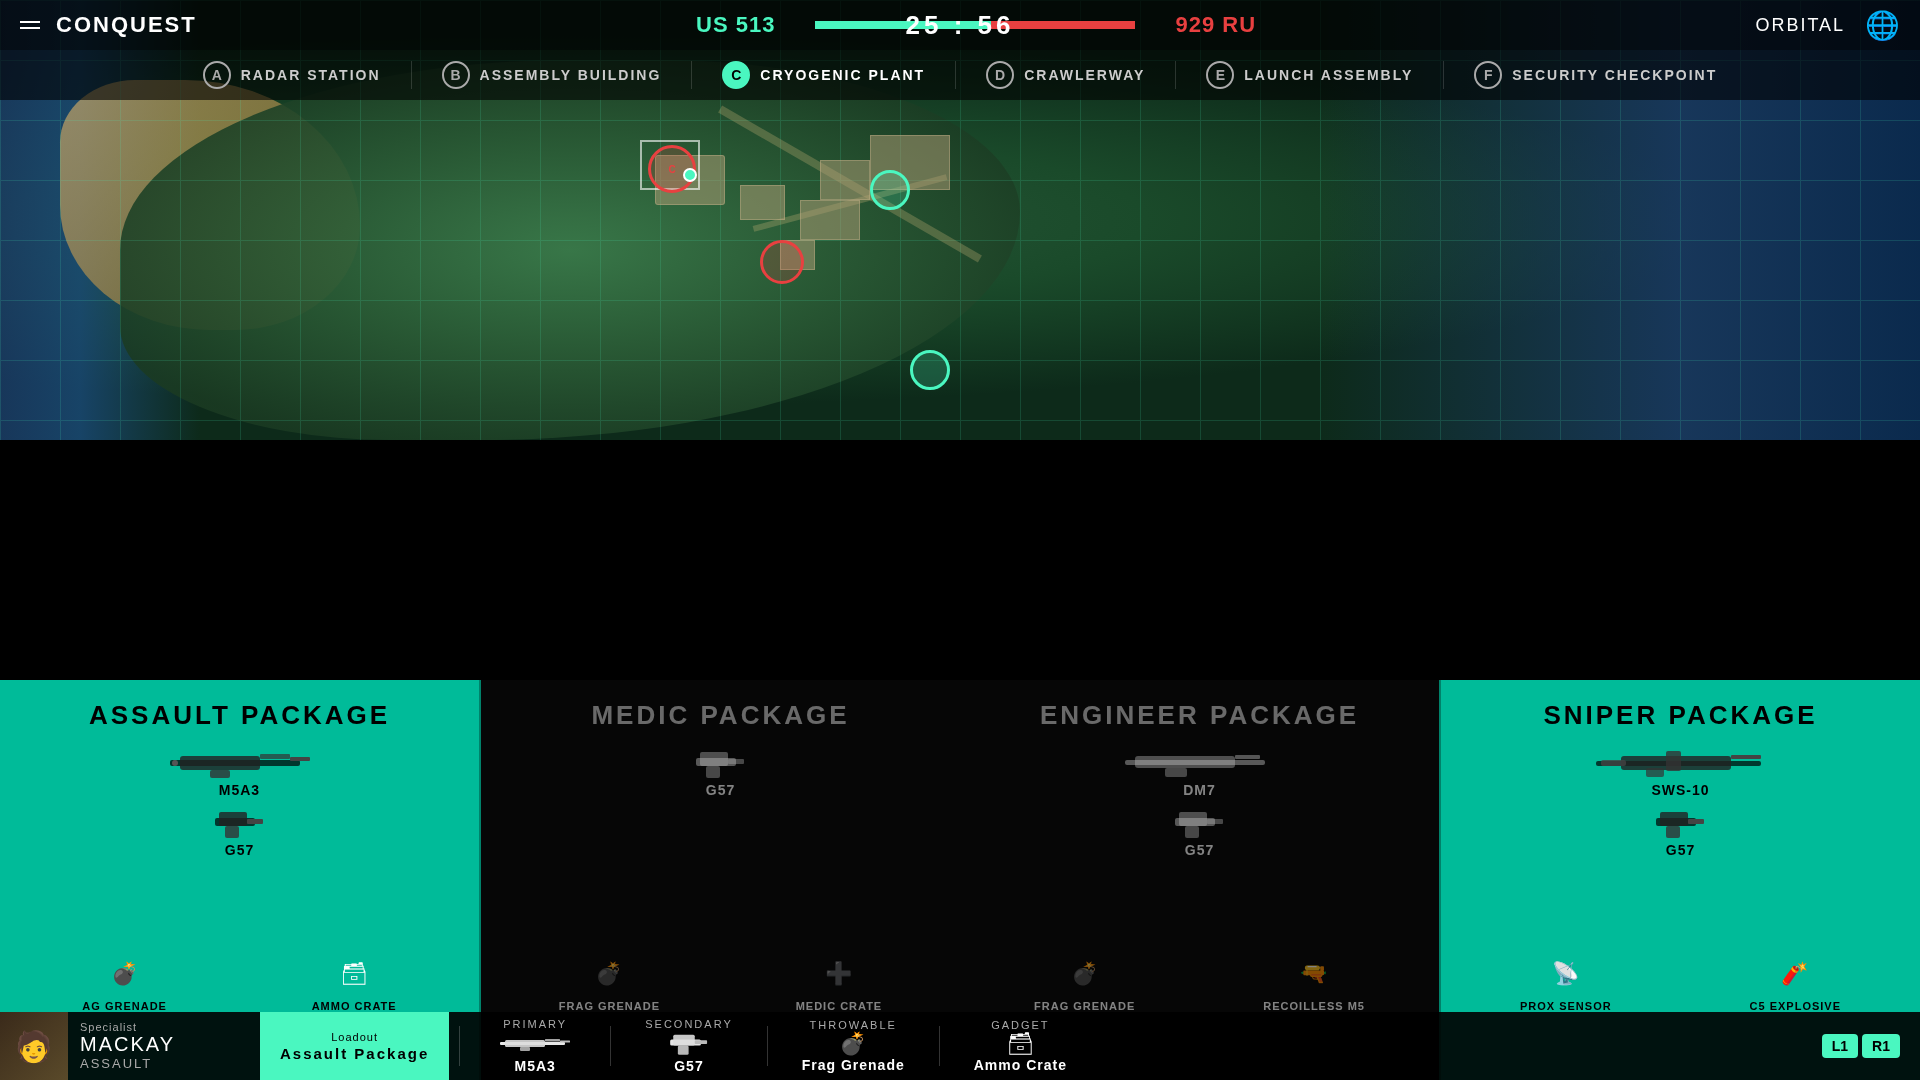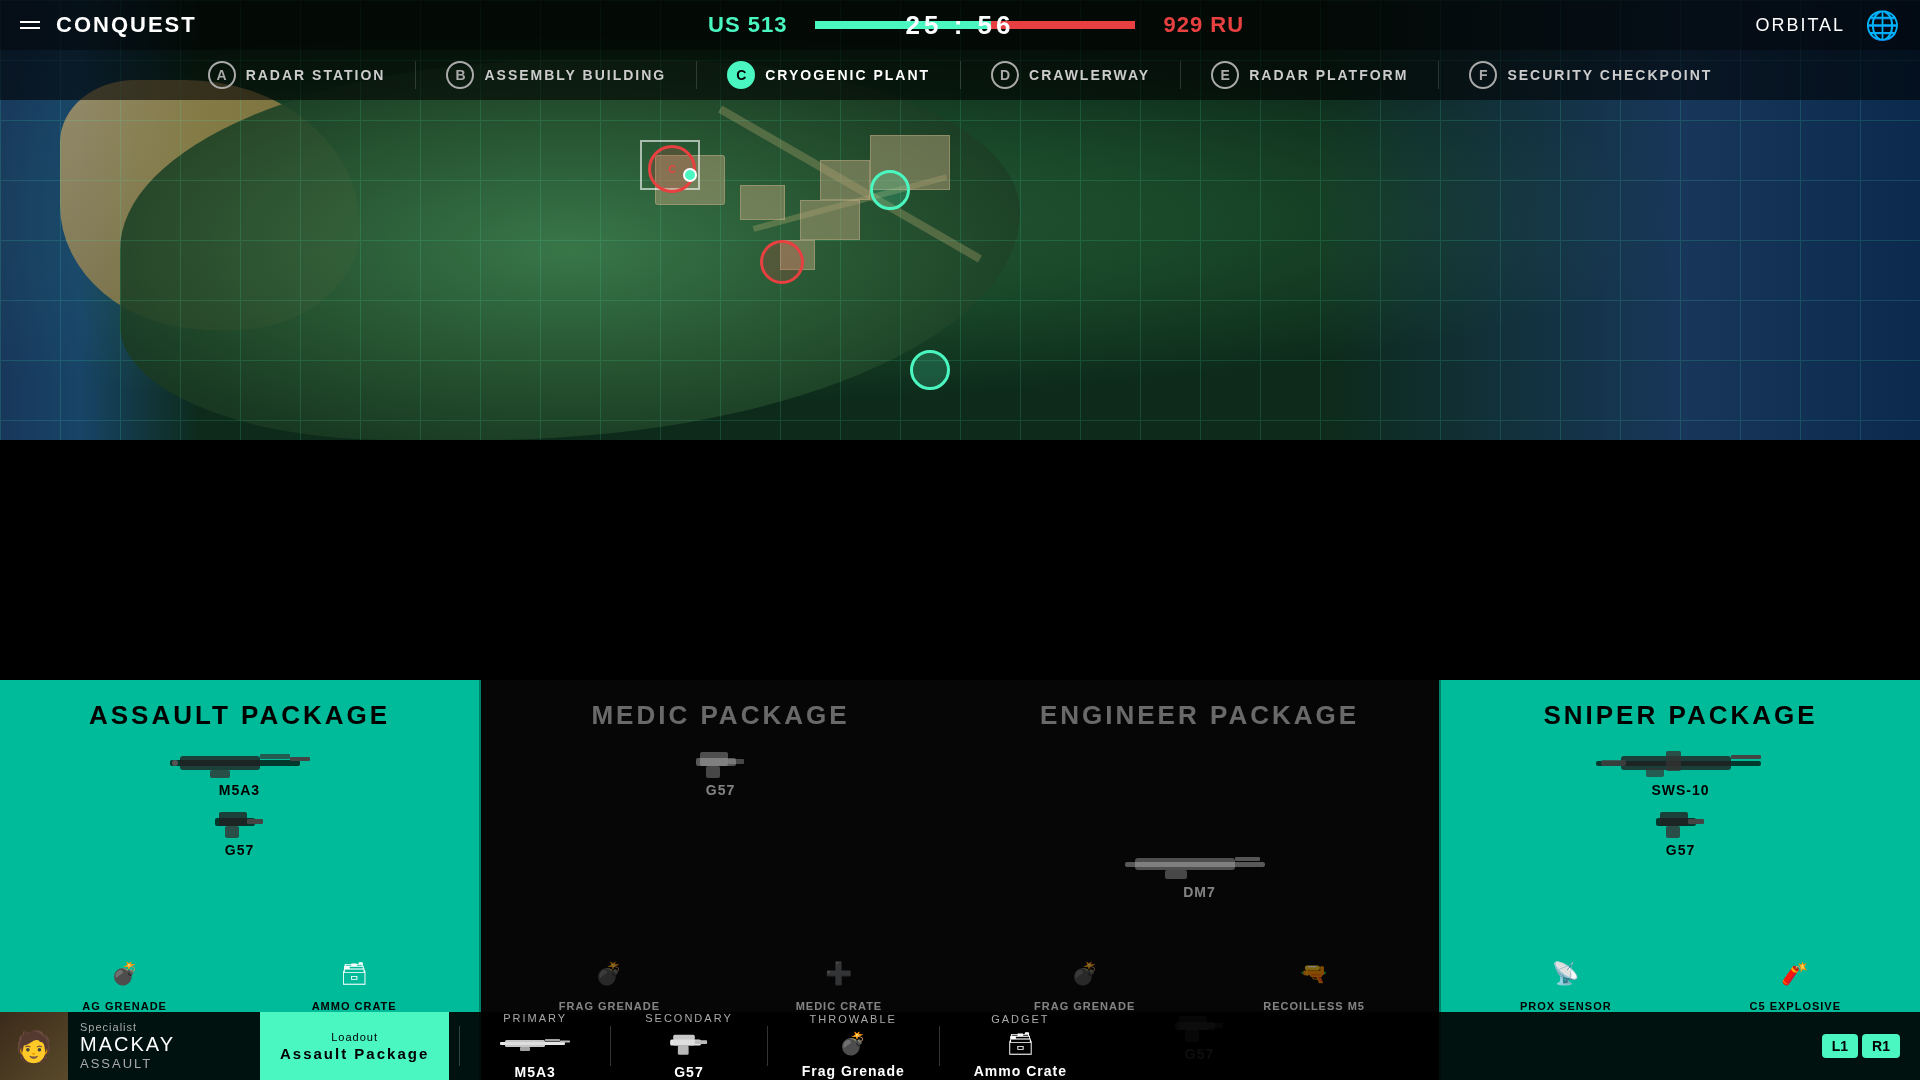--- a/index.html
+++ b/index.html
@@ -42,21 +42,21 @@
     }
     .game-mode {
       font-size: 22px;
       font-weight: bold;
       letter-spacing: 2px;
       color: #fff;
     }
     .hud-center {
       display: flex;
       align-items: center;
-      gap: 28px;
+      gap: 40px;
       text-align: center;
     }
     .score-us {
       font-size: 22px;
       font-weight: bold;
       color: #4af7c0;
       letter-spacing: 1px;
     }
     .score-bar-container {
       display: flex;
@@ -253,21 +253,20 @@
     }
     .package-card.assault {
       background: rgba(0, 220, 180, 0.85);
       border-right: 2px solid rgba(0,0,0,0.3);
     }
     .package-card.medic {
       background: rgba(10, 10, 10, 0.6);
     }
     .package-card.engineer {
       background: rgba(10, 10, 10, 0.6);
-      justify-content: space-between;
     }
     .package-card.sniper {
       background: rgba(0, 220, 180, 0.85);
       border-left: 2px solid rgba(0,0,0,0.3);
     }
     .package-title {
       font-size: 26px;
       font-weight: bold;
       letter-spacing: 3px;
       margin-bottom: 15px;
@@ -405,21 +404,21 @@
       width: 1px;
       height: 40px;
       background: rgba(255,255,255,0.2);
       margin: 0 10px;
     }
     .loadout-slot {
       display: flex;
       flex-direction: column;
       align-items: center;
       padding: 0 24px;
-      gap: 6px;
+      gap: 0;
       min-width: 130px;
     }
     .slot-label {
       font-size: 11px;
       color: #aaa;
       letter-spacing: 2px;
       text-transform: uppercase;
     }
     .slot-weapon-name {
       font-size: 14px;
@@ -526,21 +525,21 @@
     <span class="cp-label active">CRYOGENIC PLANT</span>
   </div>
 
   <div class="capture-point">
     <div class="cp-badge neutral">D</div>
     <span class="cp-label">CRAWLERWAY</span>
   </div>
 
   <div class="capture-point">
     <div class="cp-badge neutral">E</div>
-    <span class="cp-label">RADAR PLATFORM</span>
+    <span class="cp-label">LAUNCH ASSEMBLY</span>
   </div>
 
   <div class="capture-point">
     <div class="cp-badge neutral">F</div>
     <span class="cp-label">SECURITY CHECKPOINT</span>
   </div>
 </div>
 
 <div class="map-area">
   <div class="map-bg">

